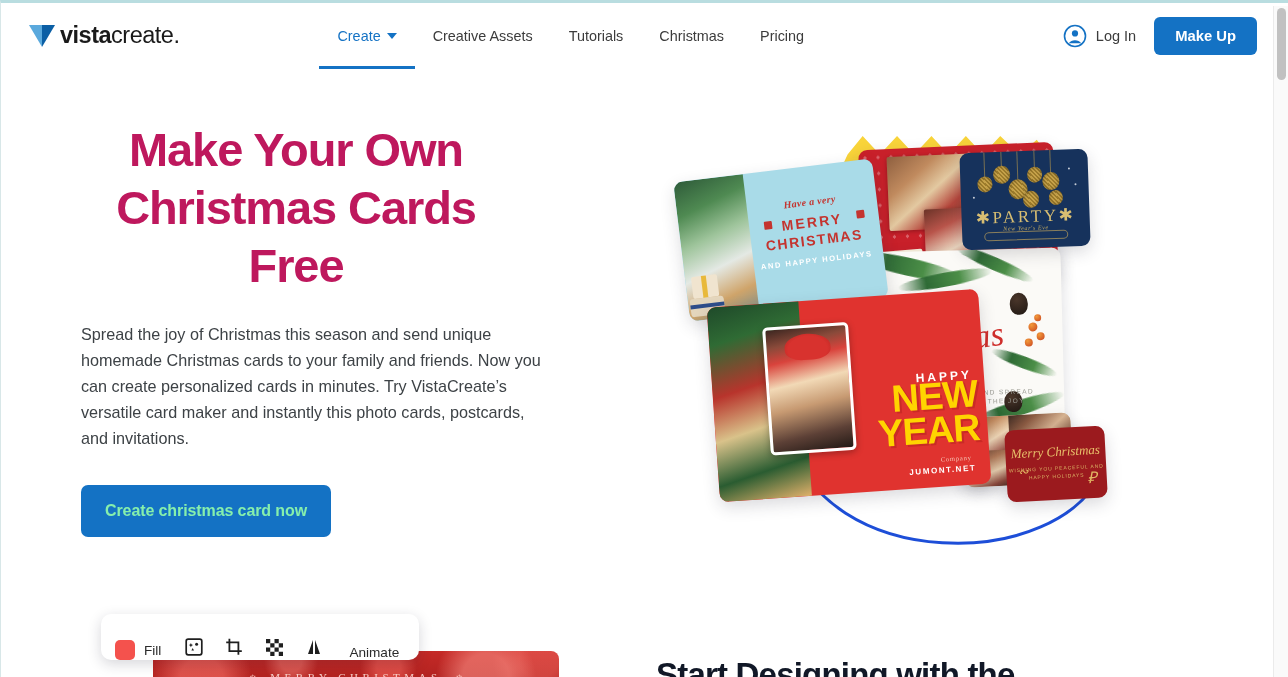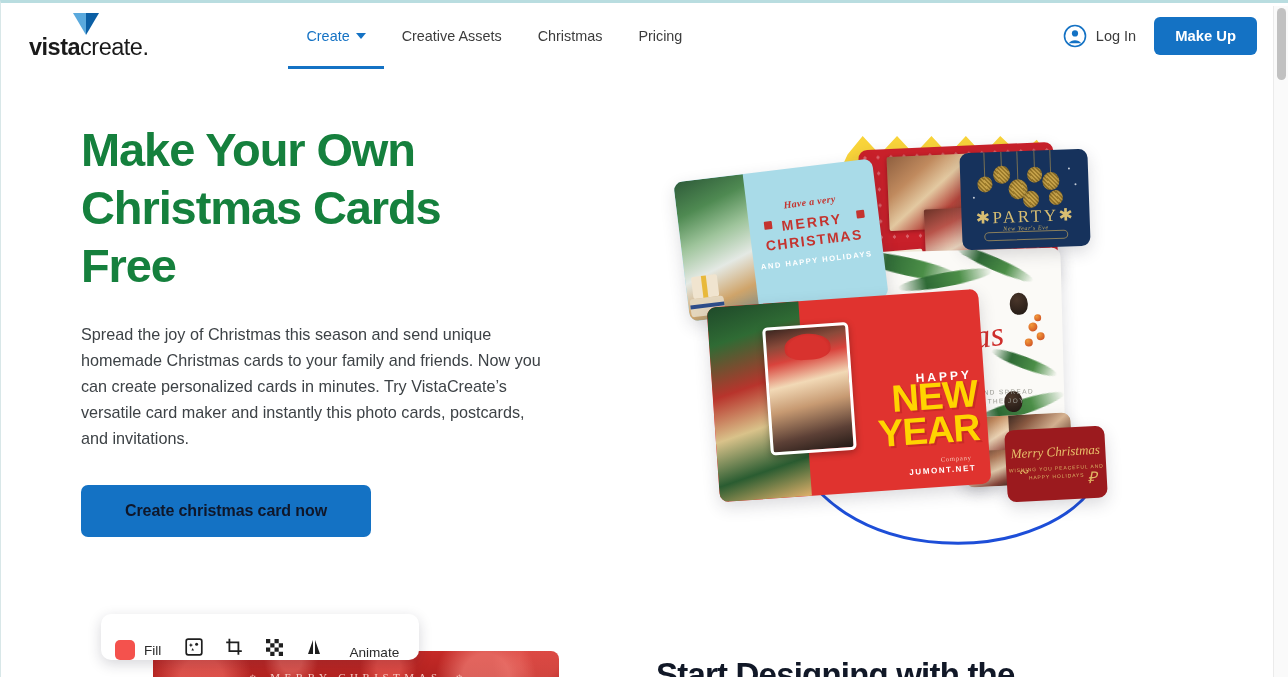--- a/index.html
+++ b/index.html
@@ -32,21 +32,20 @@
     align-items: center;
     z-index: 40;
   }
 
   .logo {
     display: flex;
     align-items: center;
     margin-left: 28px;
     cursor: pointer;
     user-select: none;
-    flex-direction: column;
   }
   .logo-mark {
     width: 26px; height: 24px;
     margin-right: 5px;
     flex: 0 0 auto;
   }
   .logo-text {
     font-size: 23.5px;
     letter-spacing: -0.5px;
     color: #1a1a1a;
@@ -123,40 +122,41 @@
     position: absolute;
     left: 80px;
     top: 118px;
     width: 500px;
   }
   .hero-title {
     font-size: 47px;
     line-height: 58px;
     font-weight: 700;
     letter-spacing: -1.1px;
-    color: #15803d;
+    color: #be185d;
     margin: 0 0 26px 0;
     max-width: 430px;
+    text-align: center;
   }
   .hero-desc {
     font-size: 16.2px;
     line-height: 26px;
     color: #3d4246;
     margin: 0 0 34px 0;
     max-width: 468px;
     font-weight: 400;
   }
   .cta-btn {
     background: #1472c4;
-    color: #0f172a;
+    color: #86efac;
     border: none;
     border-radius: 7px;
     font-size: 16px;
     font-weight: 700;
-    padding: 17px 44px;
+    padding: 17px 24px;
     cursor: pointer;
     font-family: "Liberation Sans", sans-serif;
     letter-spacing: -0.1px;
   }
 
   
   .collage {
     position: absolute;
     left: 660px;
     top: 120px;
@@ -613,20 +613,23 @@
     </a>
 
     <nav class="nav">
       <div class="nav-item active">
         <span>Create</span>
         <span class="nav-caret"></span>
         <span class="nav-underline"></span>
       </div>
       <div class="nav-item">
         <span>Creative Assets</span>
+      </div>
+      <div class="nav-item">
+        <span>Tutorials</span>
       </div>
       <div class="nav-item">
         <span>Christmas</span>
       </div>
       <div class="nav-item">
         <span>Pricing</span>
       </div>
     </nav>
 
     <div class="header-right">

